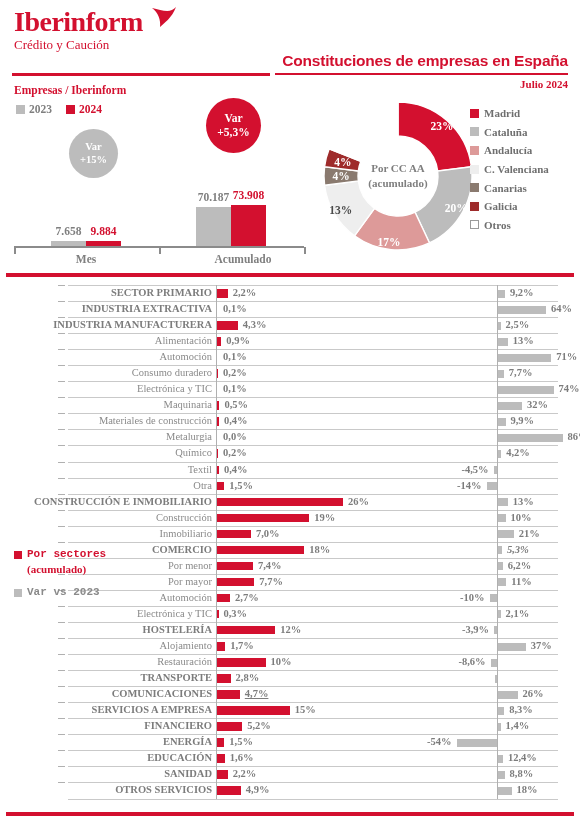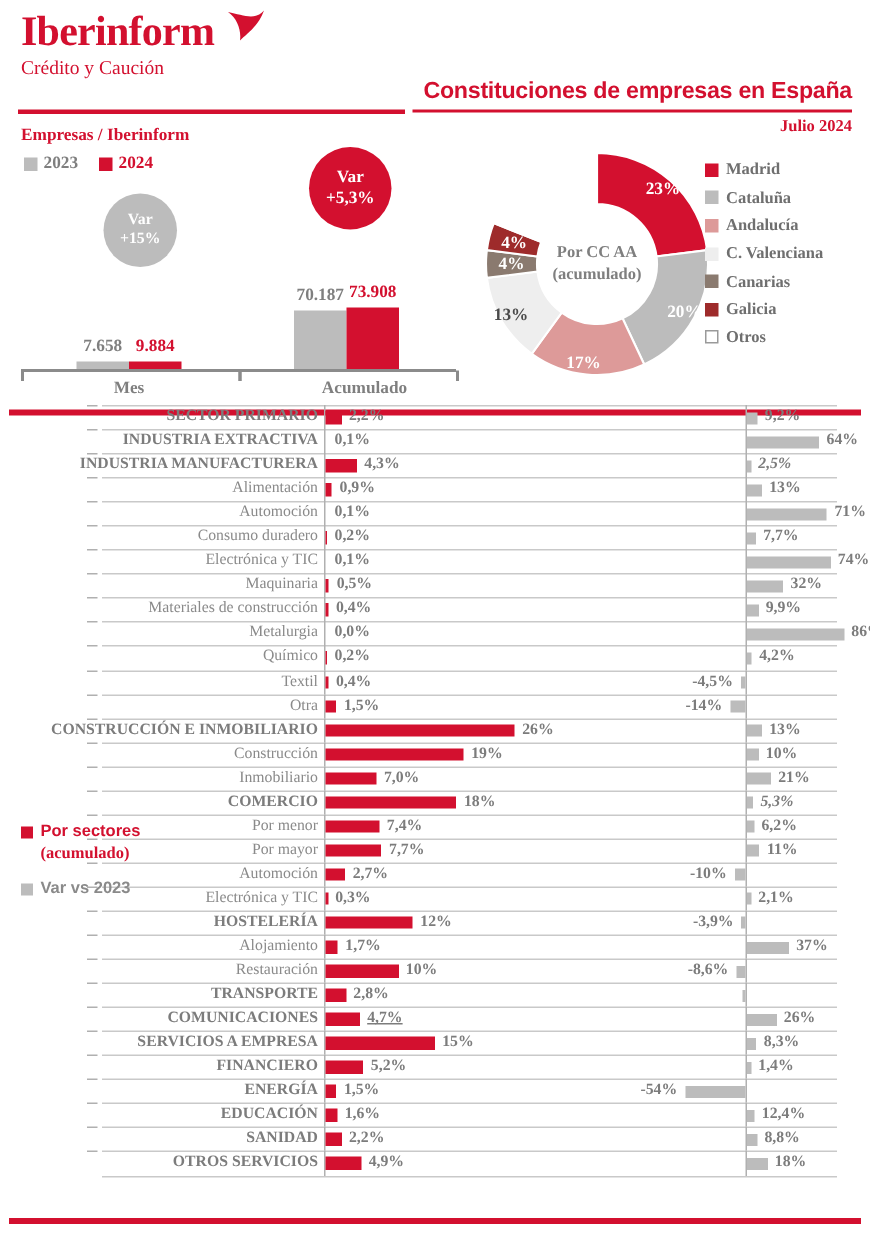--- a/index.html
+++ b/index.html
@@ -101,21 +101,21 @@
   .dl-txt {
     font-family: "Liberation Serif", serif; font-weight: bold;
     font-size: 11px; color: #6f6f6f; white-space: nowrap;
   }
 
   
   .mid-rule { position: absolute; left: 6px; top: 273px; width: 568px; height: 4px; background: #d3102f; }
   .bot-rule { position: absolute; left: 6px; top: 812px; width: 568px; height: 4px; background: #d3102f; }
 
   
-  #table { position: absolute; left: 0; top: 270px; width: 580px; }
+  #table { position: absolute; left: 0; top: 285px; width: 580px; }
   .trow { position: relative; height: 16.05px; }
   .tlabel {
     position: absolute; right: 368px; top: 1px; width: 300px; text-align: right;
     font-family: "Liberation Serif", serif; font-size: 10.5px; color: #8a8a8a;
     white-space: nowrap; line-height: 14px;
   }
   .trow.bold .tlabel { font-weight: bold; color: #7c7c7c; }
   .gridline { position: absolute; left: 68px; top: 0; width: 490px; height: 1px; background: #c9c9c9; }
   .leftaxis { position: absolute; left: 215.5px; top: 0; width: 1.2px; height: 16.05px; background: #b0b0b0; }
   .rightaxis { position: absolute; left: 496.5px; top: 0; width: 1.2px; height: 16.05px; background: #b0b0b0; }
@@ -129,21 +129,21 @@
   .gbar { position: absolute; top: 4.5px; height: 8px; background: #bcbcbc; }
   .gbar-val {
     position: absolute; top: 1px; font-family: "Liberation Serif", serif;
     font-weight: bold; font-size: 10.5px; color: #7c7c7c; line-height: 14px; white-space: nowrap;
   }
 
   
   .tlegend { position: absolute; left: 14px; top: 547px; width: 120px; }
   .tl-row { display: flex; align-items: flex-start; gap: 5px; }
   .tl-sw { width: 8px; height: 8px; margin-top: 4px; flex: 0 0 auto; }
-  .tl-txt { font-family: Liberation Sans, sans-serif; font-weight: bold; font-size: 11px; line-height: 15px; }
+  .tl-txt { font-family: Liberation Mono, monospace; font-weight: bold; font-size: 11px; line-height: 15px; }
   .tl-red .tl-txt { color: #d3102f; }
   .tl-gray .tl-txt { color: #8a8a8a; }
   .tl-sub { font-family: "Liberation Serif", serif; font-weight: bold; font-size: 11px; color: #d3102f; margin-left: 13px; line-height: 15px; }
 </style>
 </head>
 <body>
 
 <div id="page">
 
   <div class="brand">
@@ -278,21 +278,21 @@
       </div>
       <div class="trow bold">
         <div class="gridline"></div>
         <div class="tick-l"></div>
         <div class="leftaxis"></div>
         <div class="rightaxis"></div>
         <div class="tlabel">INDUSTRIA MANUFACTURERA</div>
         <div class="rbar" style="width: 20.9px;"></div>
         <div class="rbar-val" style="left: 242.855px;">4,3%</div>
         <div class="gbar" style="left: 498.2px; width: 2.5px;"></div>
-        <div class="gbar-val" style="left: 505.5px; font-style: italic;">2,5%</div>
+        <div class="gbar-val" style="left: 505.5px;">2,5%</div>
       </div>
       <div class="trow">
         <div class="gridline"></div>
         <div class="tick-l"></div>
         <div class="leftaxis"></div>
         <div class="rightaxis"></div>
         <div class="tlabel">Alimentación</div>
         <div class="rbar" style="width: 4.4px;"></div>
         <div class="rbar-val" style="left: 226.365px;">0,9%</div>
         <div class="gbar" style="left: 498.2px; width: 9.8px;"></div>

